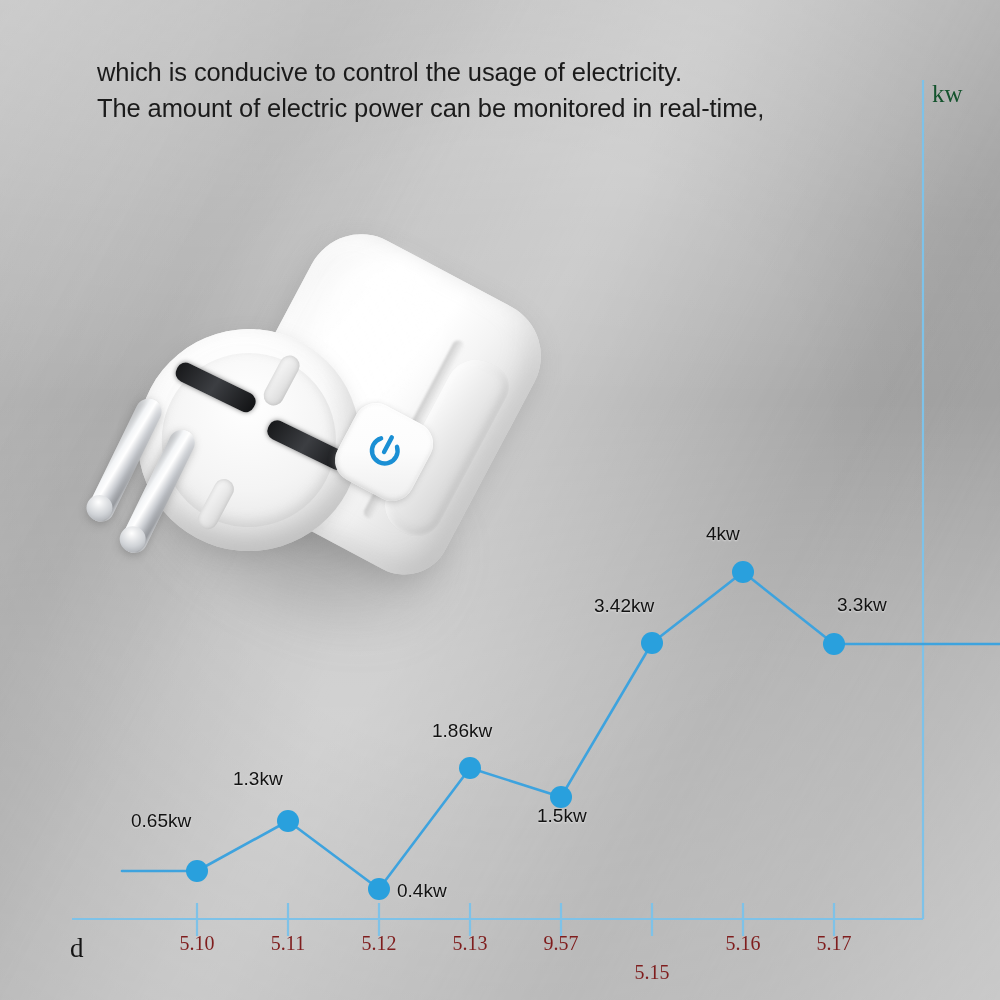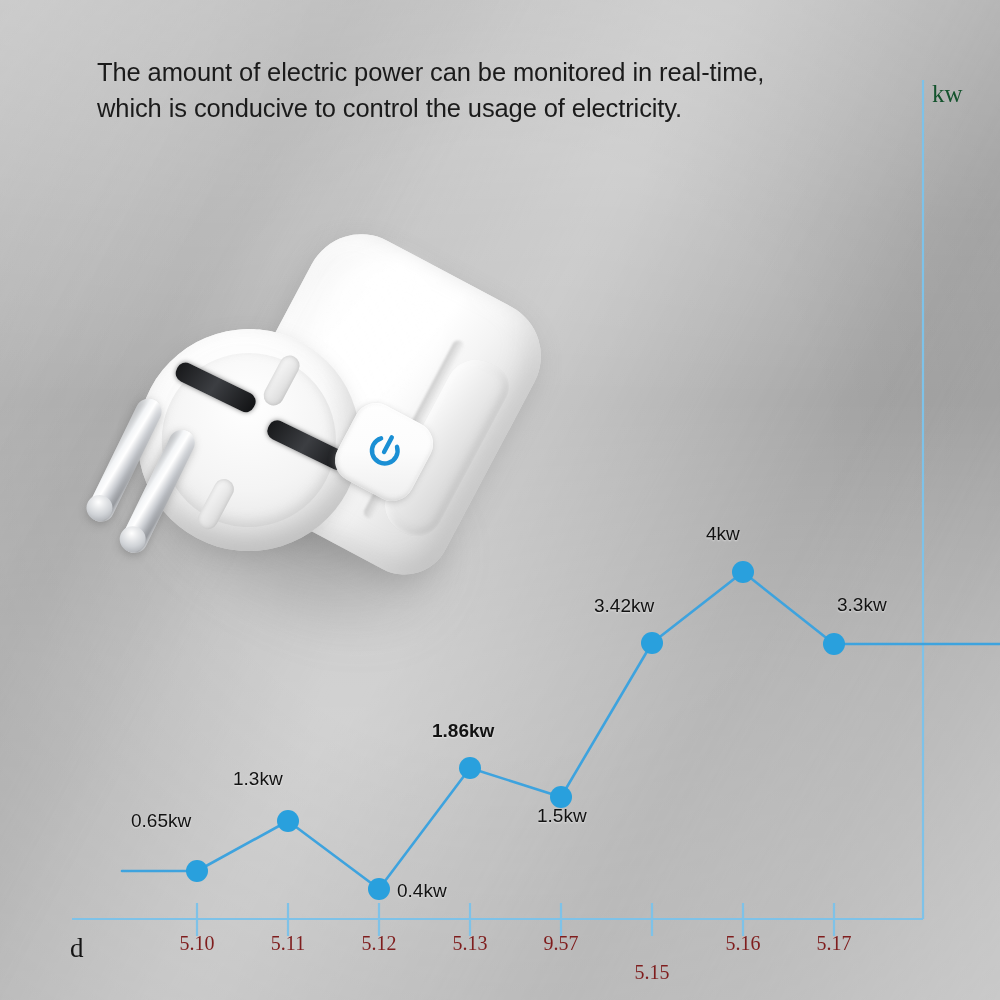--- a/index.html
+++ b/index.html
@@ -277,22 +277,22 @@
 
   <div class="bg-base"></div>
   <div class="bg-band bg-band-a"></div>
   <div class="bg-band bg-band-b"></div>
   <div class="bg-band bg-band-c"></div>
   <div class="bg-wash-top"></div>
   <div class="bg-vignette"></div>
 
   <div class="headings">
     <div class="subtitle">
+      <div>which is conducive to control the usage of electricity.</div>
       <div>The amount of electric power can be monitored in real-time,</div>
-      <div>which is conducive to control the usage of electricity.</div>
     </div>
   </div>
 
   <div class="plug-wrap">
     <div class="plug-rot">
       <div class="plug-shadow"></div>
       <div class="plug-body"></div>
       <div class="plug-body-topglow"></div>
       <div class="plug-seam"></div>
       <div class="plug-side-groove"></div>
@@ -355,19 +355,19 @@
   <div class="tick-label" style="left:379px; top:932px;">5.12</div>
   <div class="tick-label" style="left:470px; top:932px;">5.13</div>
   <div class="tick-label" style="left:561px; top:932px;">9.57</div>
   <div class="tick-label" style="left:652px; top:961px;">5.15</div>
   <div class="tick-label" style="left:743px; top:932px;">5.16</div>
   <div class="tick-label" style="left:834px; top:932px;">5.17</div>
 
   <div class="pt-label" style="left:131px; top:810px;">0.65kw</div>
   <div class="pt-label" style="left:233px; top:768px;">1.3kw</div>
   <div class="pt-label" style="left:397px; top:880px;">0.4kw</div>
-  <div class="pt-label" style="left:432px; top:720px;font-weight:bold;">1.86kw</div>
+  <div class="pt-label" style="left:432px; top:720px;">1.86kw</div>
   <div class="pt-label" style="left:537px; top:805px;">1.5kw</div>
   <div class="pt-label" style="left:594px; top:595px;">3.42kw</div>
   <div class="pt-label" style="left:706px; top:523px;">4kw</div>
   <div class="pt-label" style="left:837px; top:594px;">3.3kw</div>
 
 </div>
 
 </body></html>

